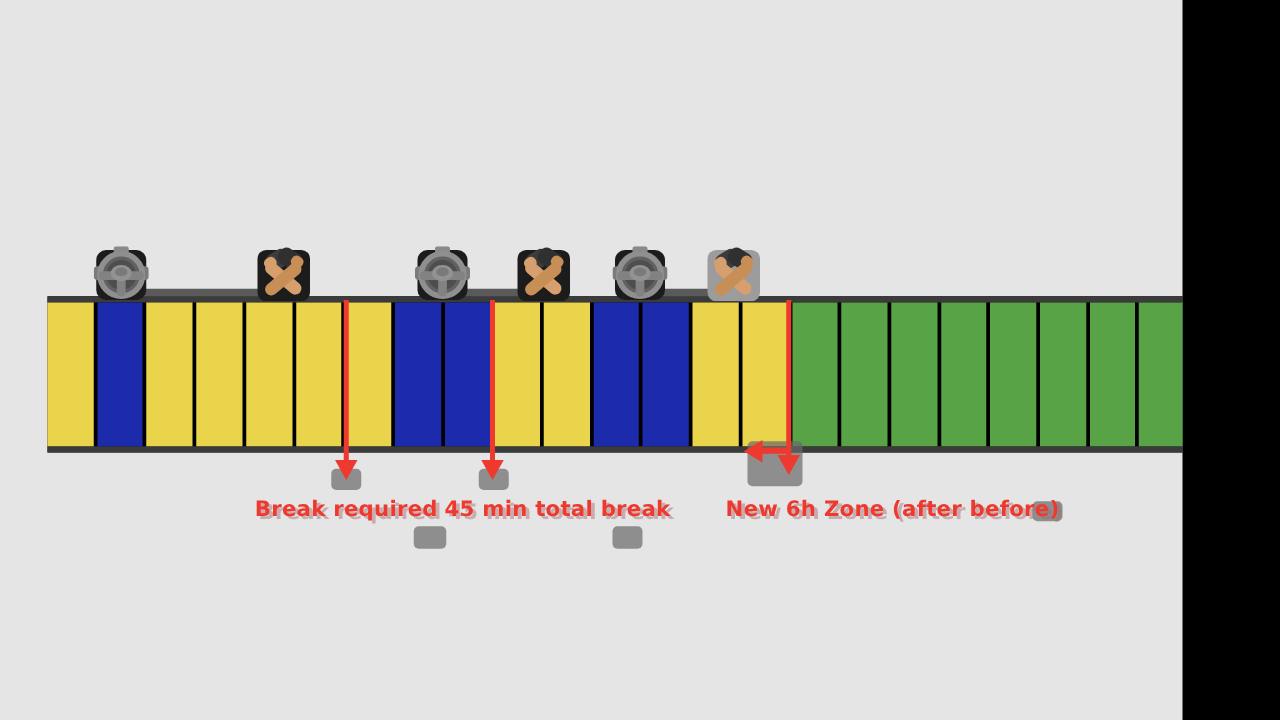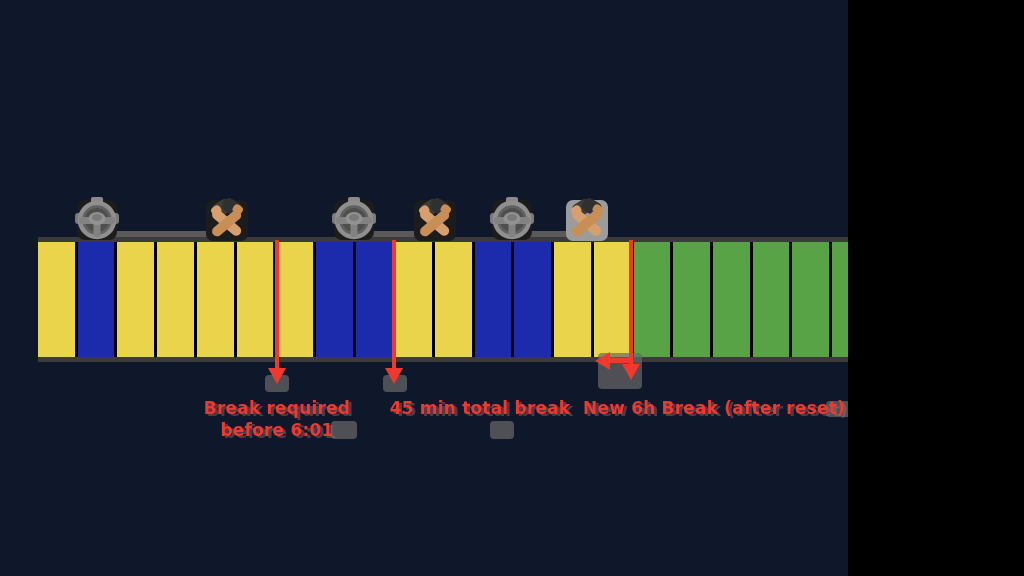--- a/index.html
+++ b/index.html
@@ -1,17 +1,17 @@
 <!DOCTYPE html>
 <html><head>
 <meta charset="utf-8">
 <style>
   html,body{margin:0;padding:0;background:#000;}
   .stage{
-    position:relative;width:848px;height:576px;background:#0f172a;overflow:hidden;
+    position:relative;width:946px;height:576px;background:#e5e5e5;overflow:hidden;
     font-family:"DejaVu Sans","Liberation Sans",sans-serif;
   }
   
   .timeline{
     position:absolute;left:38px;top:237px;width:950px;height:115px;
     border-top:5px solid #3b3b3b;border-bottom:5px solid #3b3b3b;border-right:9px solid #3b3b3b;
     display:flex;gap:3px;background:#000;
   }
   .block{flex:1 1 0;height:115px;}
   
@@ -156,33 +156,32 @@
         <rect x="28" y="8" width="10" height="9" rx="4" fill="#c78e55" transform="rotate(32 33 12)"></rect>
       </svg>
     </div>
     </div>
 
   <div id="markers">
       <div class="marker-line" style="left: 275px; height: 128px; background: rgb(238, 57, 47);"></div>
       <div class="arrow-down" style="left: 268px; top: 368px; border-top-color: rgb(238, 57, 47);"></div>
       <div class="marker-label" style="left: 277px; color: rgb(238, 57, 47);">
         <div>Break required</div>
-        <div>before 6:01</div>
       </div>
       <div class="marker-line" style="left: 392px; height: 128px; background: rgb(238, 57, 47);"></div>
       <div class="arrow-down" style="left: 385px; top: 368px; border-top-color: rgb(238, 57, 47);"></div>
-      <div class="marker-label" style="left: 480px; color: rgb(238, 57, 47);">
+      <div class="marker-label" style="left: 446px; color: rgb(238, 57, 47);">
         <div>45 min total break</div>
       </div>
       <div class="marker-line" style="left: 629px; height: 124px; background: rgb(238, 57, 47);"></div>
       <div class="arrow-down" style="left: 622px; top: 364px; border-top-color: rgb(238, 57, 47);"></div>
       <div class="branch-h" style="left: 609px; top: 358px; width: 22px; background: rgb(238, 57, 47);"></div>
       <div class="arrow-left" style="left: 595px; top: 351.5px; border-right-color: rgb(238, 57, 47);"></div>
       <div class="marker-label" style="left: 714px; color: rgb(238, 57, 47);">
-        <div>New 6h Break (after reset)</div>
+        <div>New 6h Zone (after before)</div>
       </div>
     </div>
 
   <div class="shadow-blob" style="left:265px;top:375px;width:24px;height:17px;"></div>
   <div class="shadow-blob" style="left:383px;top:375px;width:24px;height:17px;"></div>
   <div class="shadow-blob" style="left:598px;top:353px;width:44px;height:36px;"></div>
   <div class="shadow-blob" style="left:331px;top:421px;width:26px;height:18px;"></div>
   <div class="shadow-blob" style="left:490px;top:421px;width:24px;height:18px;"></div>
   <div class="shadow-blob" style="left:826px;top:401px;width:24px;height:16px;"></div>
 

